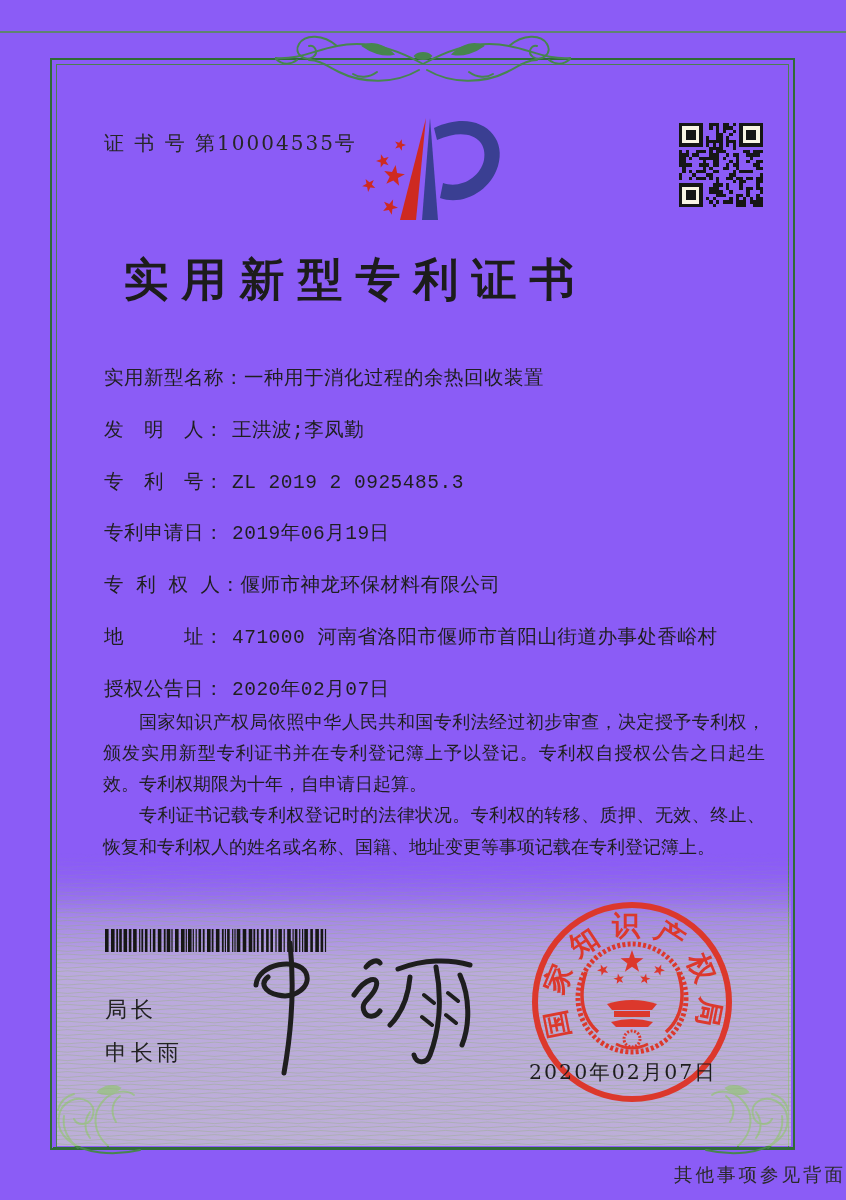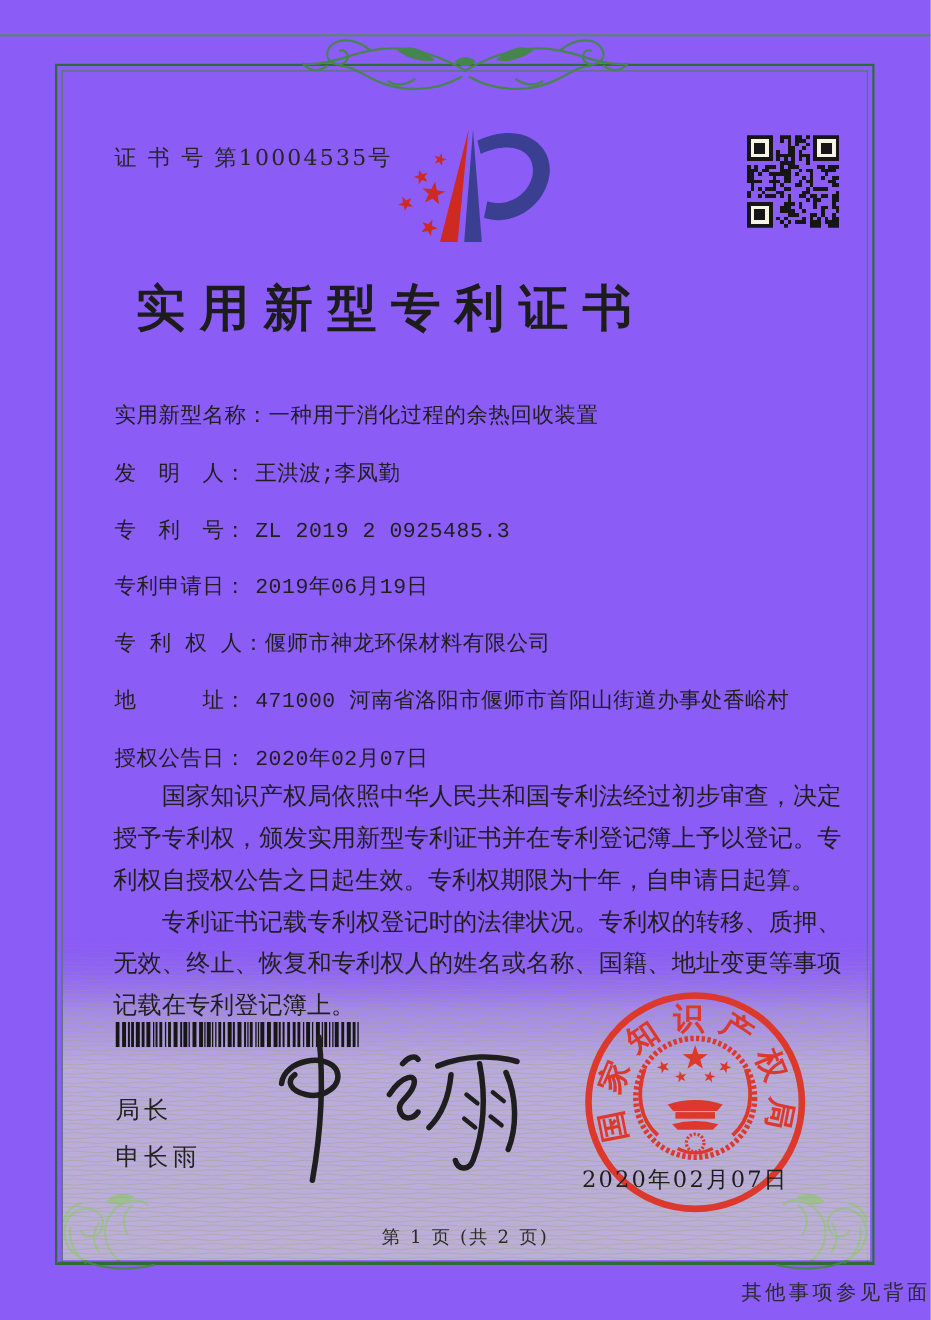--- a/index.html
+++ b/index.html
@@ -34,21 +34,21 @@
            font-size:45px; font-weight:600; color:#1c1c1c; letter-spacing:13px; padding-left:13px; }
 
   
   .fields { position:absolute; left:104px; top:364px; width:700px; font-size:19.5px; color:#1f1f1f;font-family:Liberation Mono, monospace; }
   .field-row { height:51.8px; position:relative; white-space:nowrap; }
   .f-label { display:inline-block; min-width:128px; letter-spacing:.5px; }
   .f-value { letter-spacing:.5px; }
   .grant-no { position:absolute; left:350px; top:0; }
 
   
-  .body-text { position:absolute; left:103px; top:706px; width:662px; font-size:22px;
+  .body-text { position:absolute; left:103px; top:706px; width:662px; font-size:18px;
                line-height:1.73; color:#1f1f1f; text-align:justify; }
   .body-text p { text-indent:2em; }
 
   
   .barcode { position:absolute; left:105px; top:929px; width:222px; height:23px; }
   .director { position:absolute; left:105px; top:988px; font-family:"DejaVu Sans","Liberation Sans",sans-serif;
               font-size:22px; color:#222; letter-spacing:4px; line-height:43px; }
   .signature { position:absolute; left:238px; top:933px; width:248px; height:148px; }
   .seal { position:absolute; left:524px; top:894px; width:216px; height:216px; }
   .seal-date { position:absolute; left:529px; top:1058px; font-size:20.5px; letter-spacing:2px; color:#1d1d1d; }
@@ -554,16 +554,15 @@
       <path d="M87,128 Q108,122 129,128 L124,133 L92,133 Z" fill="#dc382c" stroke="none"></path>
       <path d="M62,78 C54,102 58,124 74,138" stroke-width="3.5"></path>
       <path d="M154,78 C162,102 158,124 142,138" stroke-width="3.5"></path>
       <circle cx="108" cy="145" r="8" stroke-dasharray="2 1.6"></circle>
       <path d="M92,150 Q108,158 124,150" stroke-width="3"></path>
     </g>
   </svg>
 
   <div class="seal-date">2020年02月07日</div>
 
-  <div class="page-no">第 1 页 (共 2 页)</div>
   <div class="back-note">其他事项参见背面</div>
 
 </div>
 
 </body></html>

